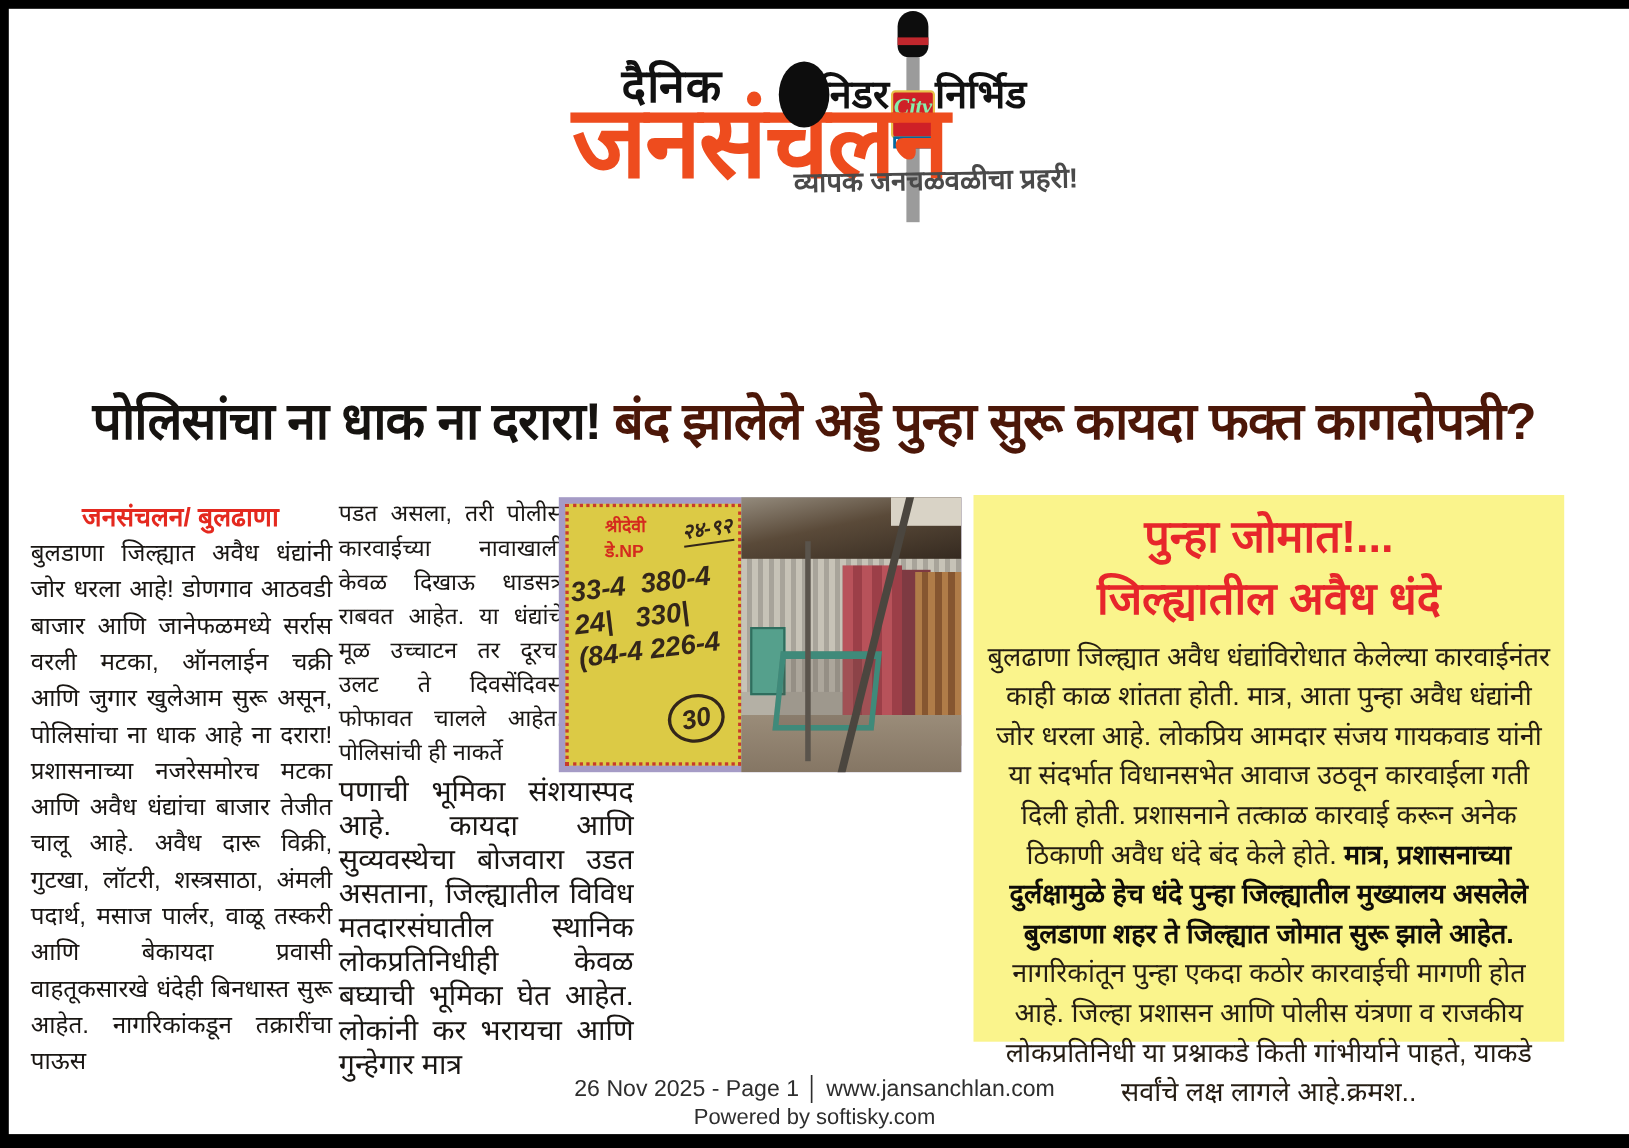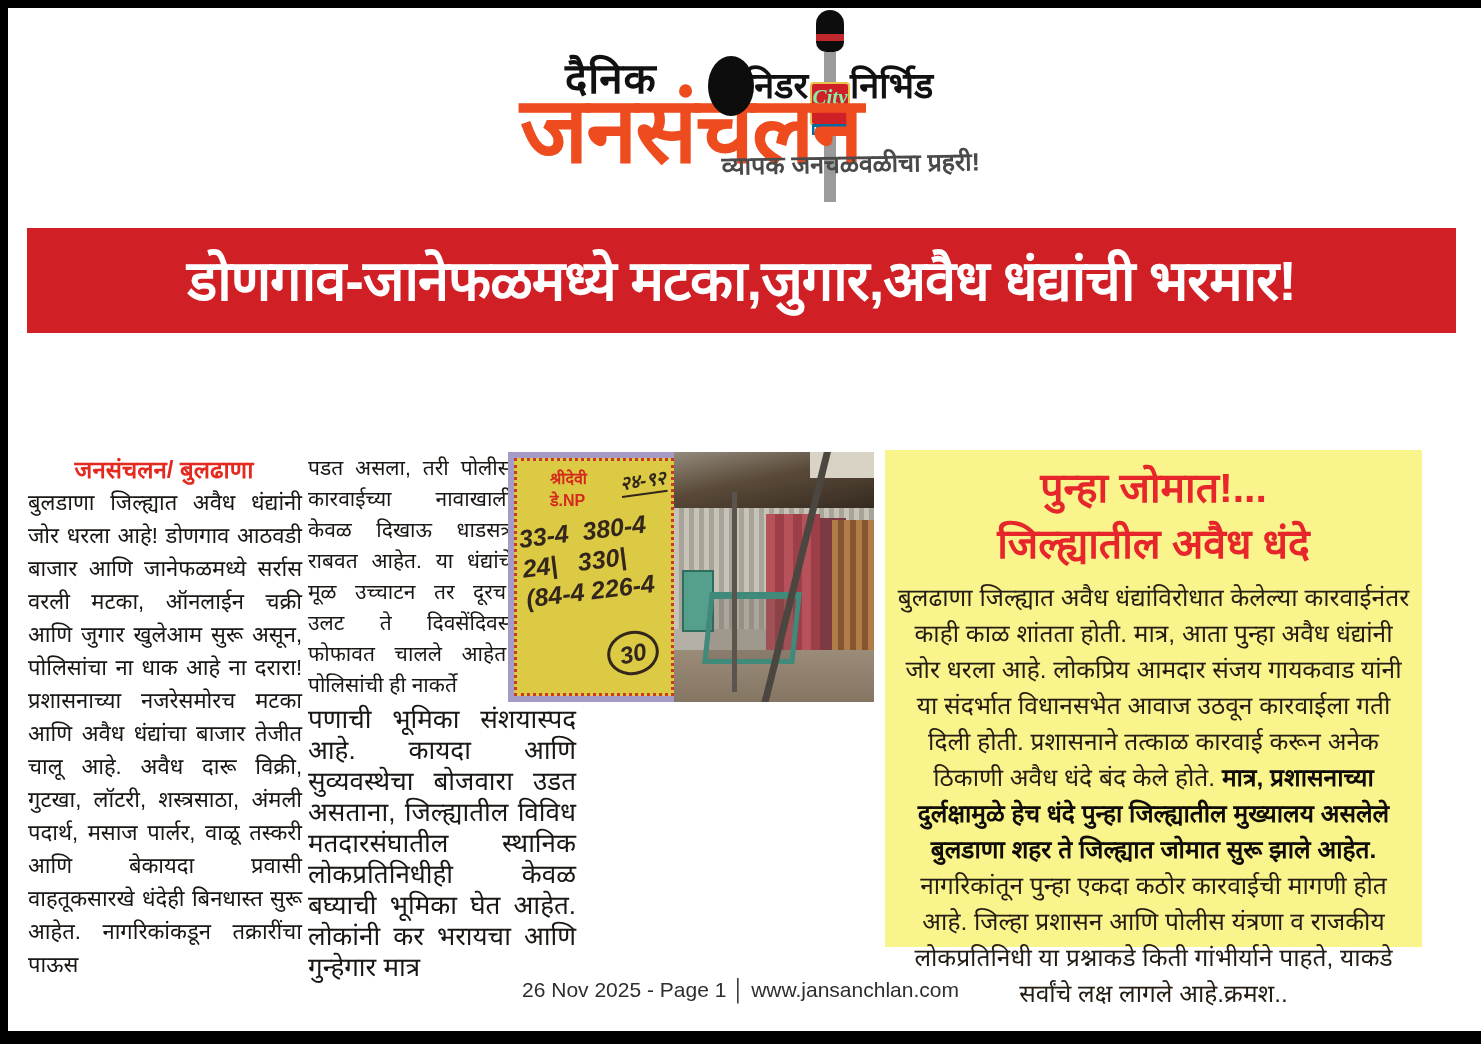--- a/index.html
+++ b/index.html
@@ -98,24 +98,24 @@
       <div class="mic-badge">
         <span class="city">City</span>
         <span class="news">NEWS</span>
       </div>
     </div>
     <div class="mh-logo">जनसंचलन</div>
     <div class="mh-dot"></div>
     <div class="mh-tagline">व्यापक जनचळवळीचा प्रहरी!</div>
   </div>
 
-  <div class="banner">
-    <span>डोणगाव-जानेफळमध्ये मटका,जुगार,अवैध धंद्यांची भरमार!</span>
+
+  <div class="subhead">
+    <span class="sh-black">पोलिसांचा ना धाक ना दरारा! </span><span class="sh-maroon">बंद झालेले अड्डे पुन्हा सुरू  कायदा फक्त कागदोपत्री?</span>
   </div>
-
 
   <div class="byline">जनसंचलन/ बुलढाणा</div>
   <div class="bodytext col1">बुलडाणा जिल्ह्यात अवैध धंद्यांनी जोर धरला आहे! डोणगाव आठवडी बाजार आणि जानेफळमध्ये सर्रास वरली मटका, ऑनलाईन चक्री आणि जुगार खुलेआम सुरू असून, पोलिसांचा ना धाक आहे ना दरारा! प्रशासनाच्या नजरेसमोरच मटका आणि अवैध धंद्यांचा बाजार तेजीत चालू आहे. अवैध दारू विक्री, गुटखा, लॉटरी, शस्त्रसाठा, अंमली पदार्थ, मसाज पार्लर, वाळू तस्करी आणि बेकायदा प्रवासी वाहतूकसारखे धंदेही बिनधास्त सुरू आहेत. नागरिकांकडून तक्रारींचा पाऊस</div>
   <div class="bodytext col2a">पडत असला, तरी पोलीस कारवाईच्या नावाखाली केवळ दिखाऊ धाडसत्र राबवत आहेत. या धंद्यांचे मूळ उच्चाटन तर दूरच, उलट ते दिवसेंदिवस फोफावत चालले आहेत. पोलिसांची ही नाकर्ते</div>
   <div class="bodytext col2b">पणाची भूमिका संशयास्पद आहे. कायदा आणि सुव्यवस्थेचा बोजवारा उडत असताना, जिल्ह्यातील विविध मतदारसंघातील स्थानिक लोकप्रतिनिधीही केवळ बघ्याची भूमिका घेत आहेत. लोकांनी कर भरायचा आणि गुन्हेगार मात्र</div>
 
   <div class="photo">
     <div class="chit">
       <div class="chit-head">
         <span class="chit-name">श्रीदेवी डे.NP</span>
@@ -145,14 +145,15 @@
     <div class="ybox-title">
       <div>पुन्हा जोमात!...</div>
       <div>जिल्ह्यातील अवैध धंदे</div>
     </div>
     <div class="ybox-body">
       <span>बुलढाणा जिल्ह्यात अवैध धंद्यांविरोधात केलेल्या कारवाईनंतर काही काळ शांतता होती. मात्र, आता पुन्हा अवैध धंद्यांनी जोर धरला आहे. लोकप्रिय आमदार संजय गायकवाड यांनी या संदर्भात विधानसभेत आवाज उठवून कारवाईला गती दिली होती. प्रशासनाने तत्काळ कारवाई करून अनेक ठिकाणी अवैध धंदे बंद केले होते. </span><span class="bold">मात्र, प्रशासनाच्या दुर्लक्षामुळे हेच धंदे पुन्हा जिल्ह्यातील मुख्यालय असलेले बुलडाणा शहर ते जिल्ह्यात जोमात सुरू झाले आहेत. </span><span>नागरिकांतून पुन्हा एकदा कठोर कारवाईची मागणी होत आहे. जिल्हा प्रशासन आणि पोलीस यंत्रणा व राजकीय लोकप्रतिनिधी या प्रश्नाकडे किती गांभीर्याने पाहते, याकडे सर्वांचे लक्ष लागले आहे.क्रमश..</span>
     </div>
   </div>
 
   <div class="footer1">26 Nov 2025 - Page 1 │ www.jansanchlan.com</div>
+  <div class="footer2">Powered by softisky.com</div>
 
 </div>
 
 </body></html>

